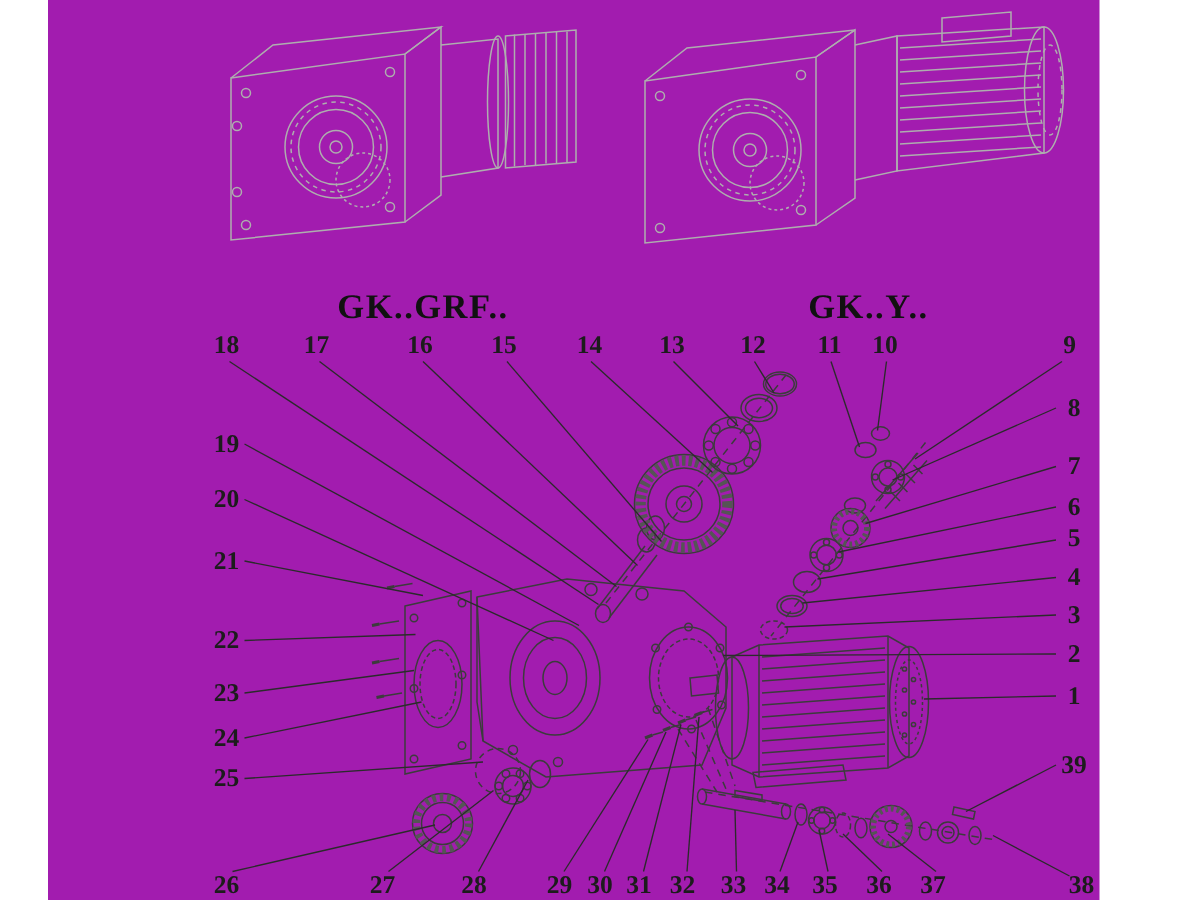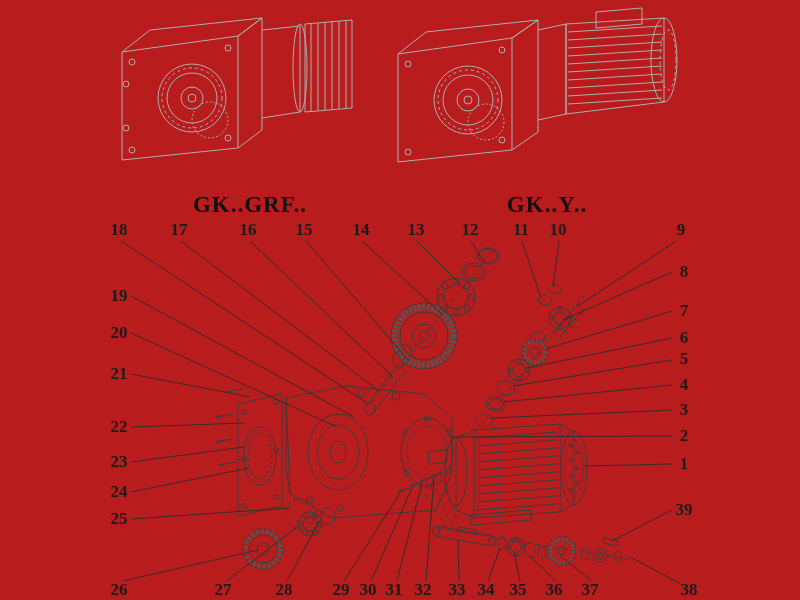--- a/index.html
+++ b/index.html
@@ -1,17 +1,17 @@
 <!DOCTYPE html>
 <html><head>
 <meta charset="utf-8">
 <style>
   html,body{margin:0;padding:0;background:#fff;}
-  .page{position:relative;width:800px;height:600px;background:#b91c1c;overflow:hidden;
-        font-family:"Liberation Serif",serif;}
+  .page{position:relative;width:701px;height:600px;background:#a21caf;overflow:hidden;
+        font-family:"Liberation Serif",serif;margin-left:32px;}
   svg{position:absolute;top:0;left:0;display:block;}
   .callout{font-family:"Liberation Serif",serif;font-size:17px;font-weight:bold;fill:#1c1c1c;}
   .title{font-family:"Liberation Serif",serif;font-size:23px;font-weight:bold;fill:#111;letter-spacing:1px;}
   .ghost{stroke:#aeaeae;stroke-width:1;fill:none;}
   .ink{stroke:#3c3c3c;stroke-width:1;fill:none;}
   .leader{stroke:#2b2b2b;stroke-width:0.9;}
   .teeth{fill:none;stroke:#555;}
 </style>
 </head>
 <body>

